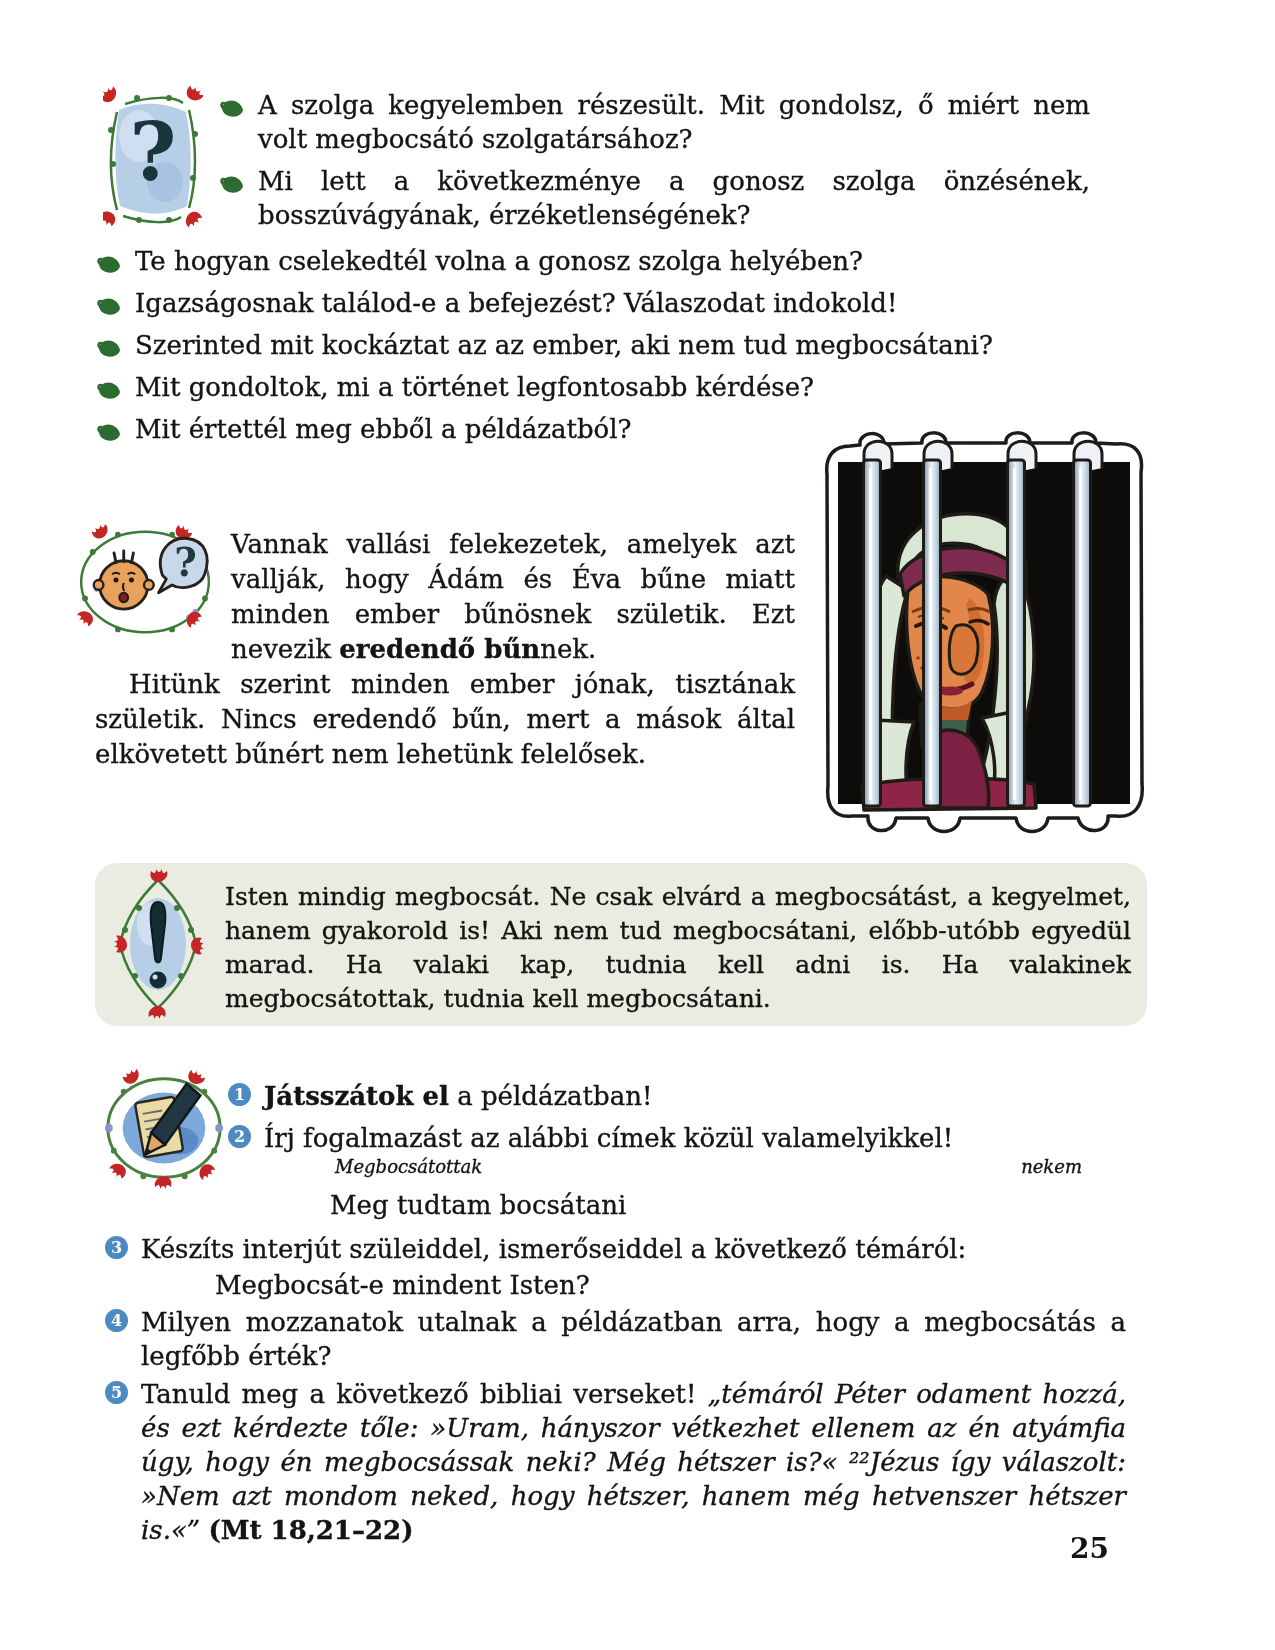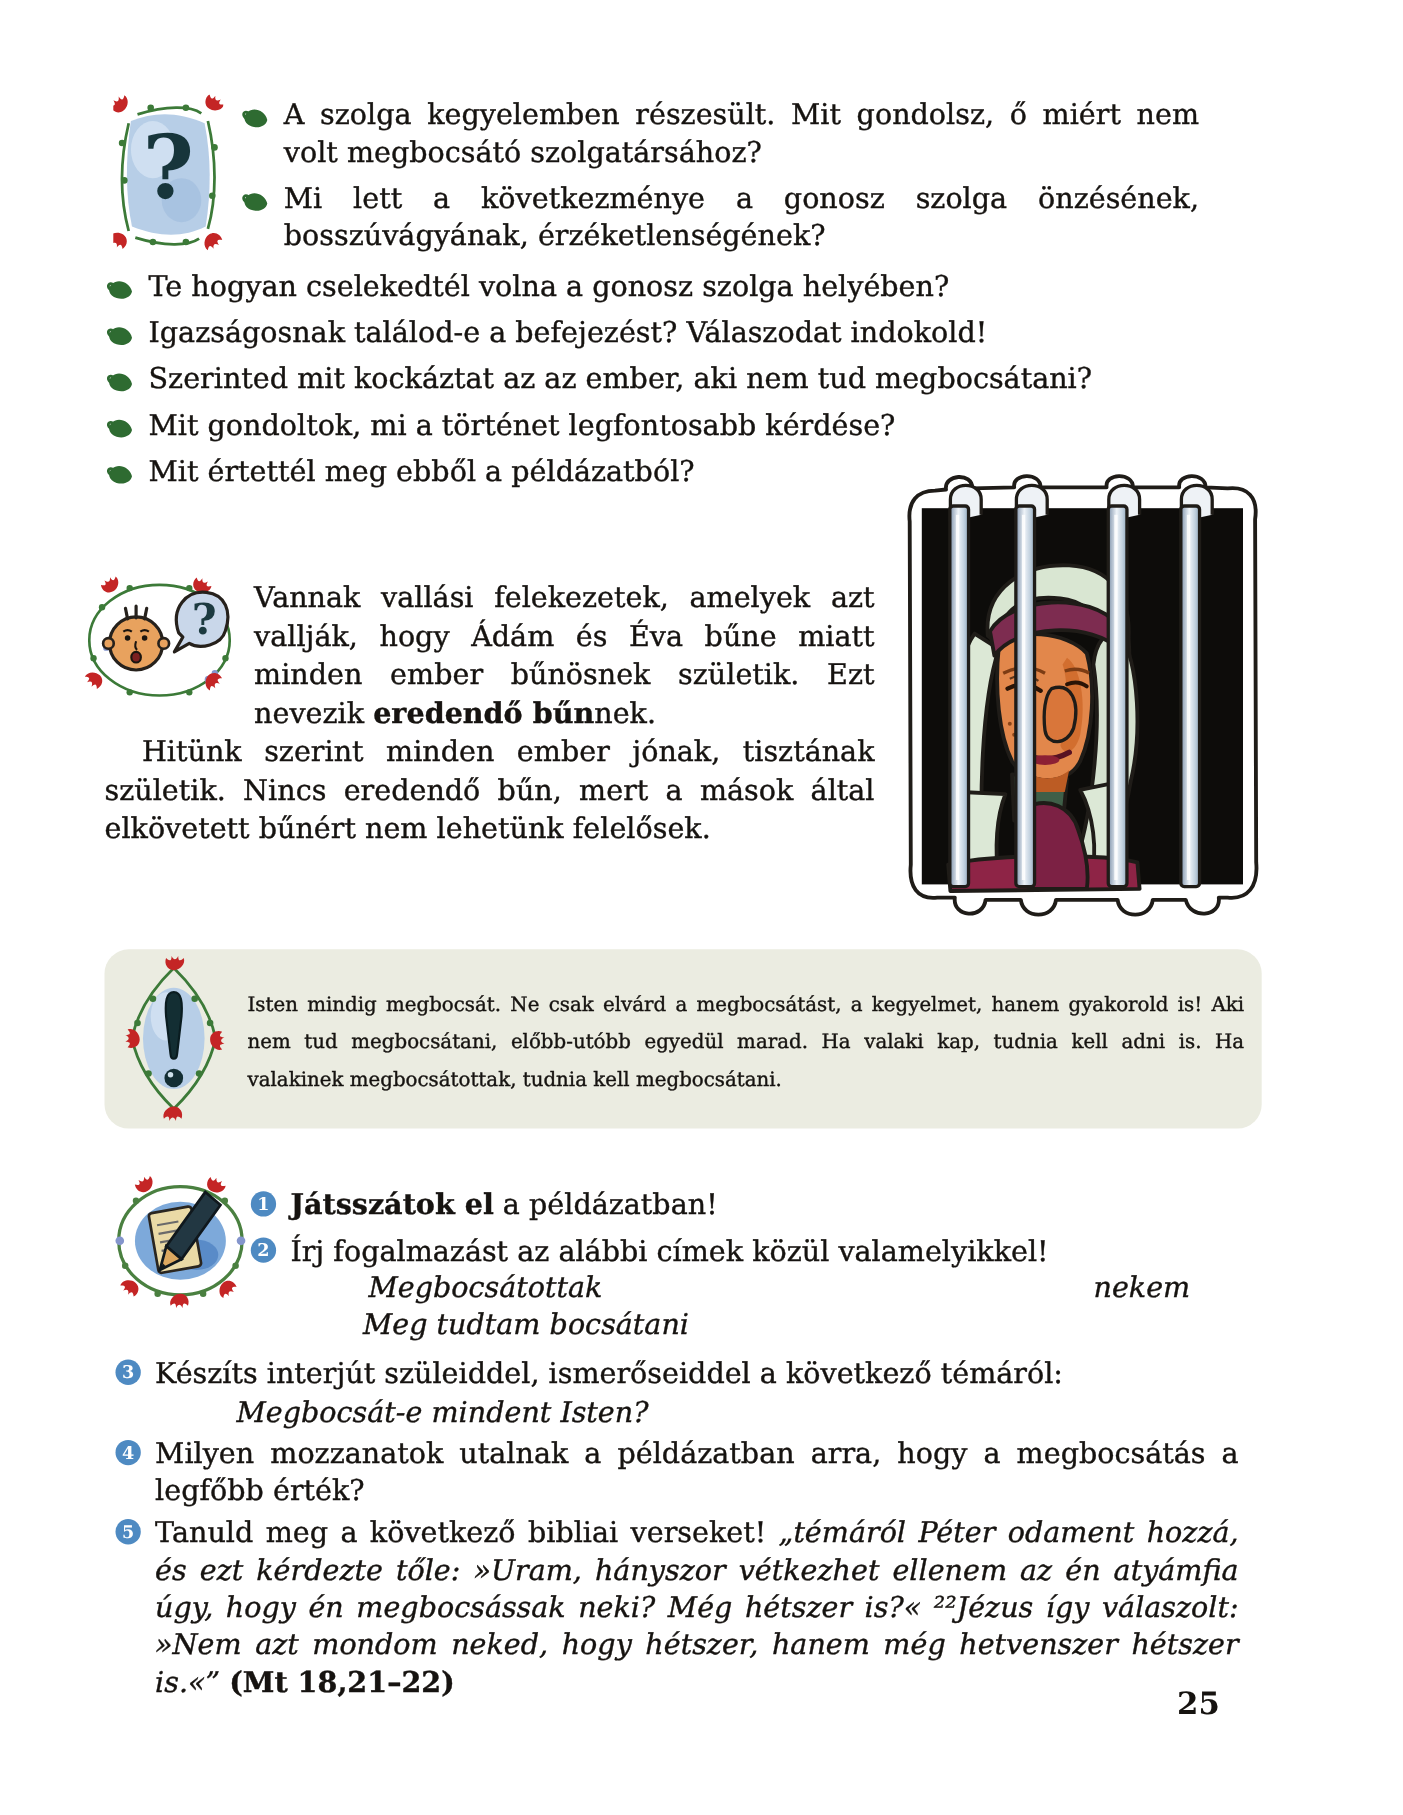--- a/index.html
+++ b/index.html
@@ -15,30 +15,30 @@
   .bullet .leaf{position:absolute;left:1px;top:6px;}
   
   .doctrine{position:absolute;left:95px;top:527px;width:700px;}
   .doctrine p{margin:0;font-size:26px;line-height:35px;text-align:justify;-webkit-text-stroke:.35px;}
   .doctrine p.p2{text-indent:34px;}
   .d-icon{float:left;width:148px;height:118px;margin:-4px 12px 6px -24px;}
   
   .sumbox{position:absolute;left:95px;top:863px;width:1052px;height:163px;
     background:#ebece1;border-radius:22px;}
   .sumbox .box-icon{position:absolute;left:16px;top:5px;}
-  .sumbox .box-text{padding:34px 16px 0 130px;font-size:18px;line-height:34px;text-align:justify;-webkit-text-stroke:.35px;}
+  .sumbox .box-text{padding:17px 16px 0 130px;font-size:25px;line-height:34px;text-align:justify;-webkit-text-stroke:.35px;}
   
   .task{position:absolute;padding-left:36px;font-size:26px;line-height:34px;text-align:justify;-webkit-text-stroke:.35px;}
   .tnum{position:absolute;left:0;top:4px;width:23px;height:23px;border-radius:50%;
     background:#4e8ac2;color:#fff;font-size:16px;font-weight:bold;line-height:23px;
     text-align:center;-webkit-text-stroke:0;}
   .ital{font-style:italic;}
   .titles1{position:absolute;left:335px;top:1156px;width:747px;display:flex;
-    justify-content:space-between;font-size:26px;font-style:italic;-webkit-text-stroke:.35px;}
-  .title-single{position:absolute;font-size:26px;font-style:italic;-webkit-text-stroke:.35px;}
+    justify-content:space-between;font-size:18px;font-style:italic;-webkit-text-stroke:.35px;}
+  .title-single{position:absolute;font-size:26px;-webkit-text-stroke:.35px;}
   .pagenum{position:absolute;left:1070px;top:1532px;width:70px;text-align:left;
     font-size:28px;font-weight:bold;-webkit-text-stroke:0;}
   b{font-weight:bold;}
 </style>
 </head>
 <body>
 
 <div class="abs" style="left:103px;top:86px;">
   <svg width="100" height="142" viewBox="0 0 100 142">
     <path d="M16,24 C11,58 11,92 17,120 C42,130 64,130 84,120 C89,88 89,56 83,26 C58,15 36,16 16,24 Z" fill="#b7cee7"></path>

